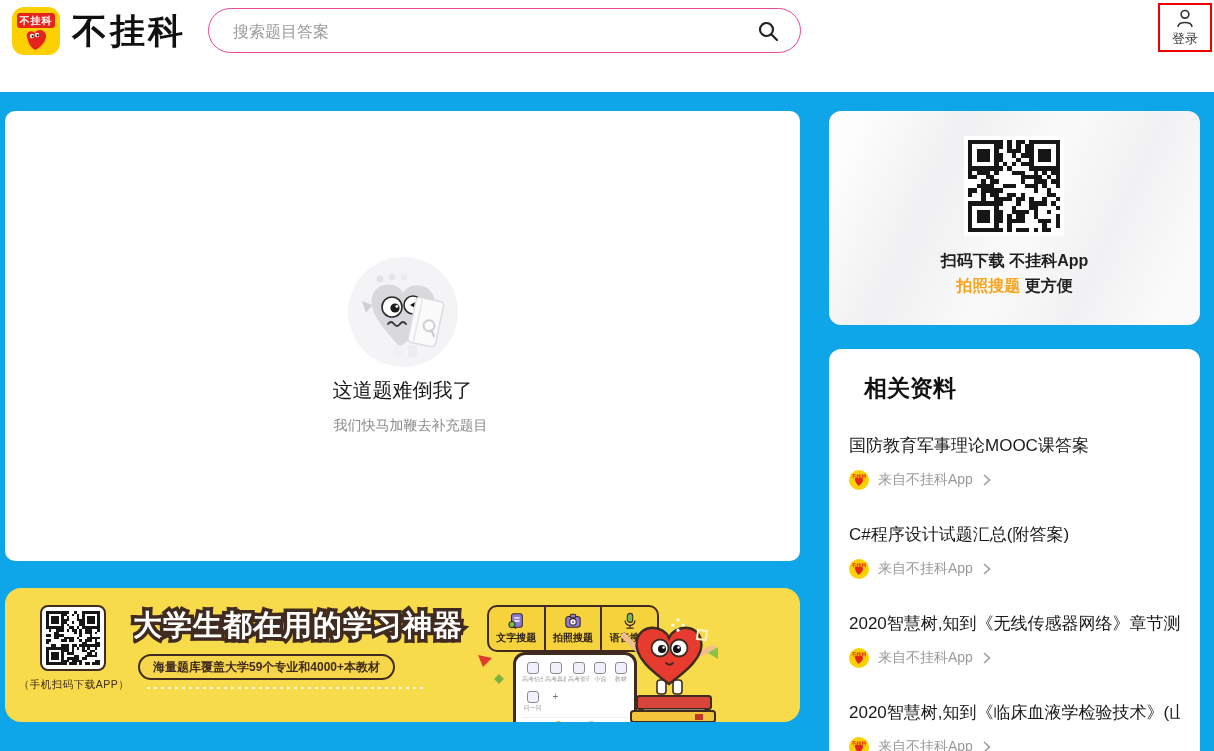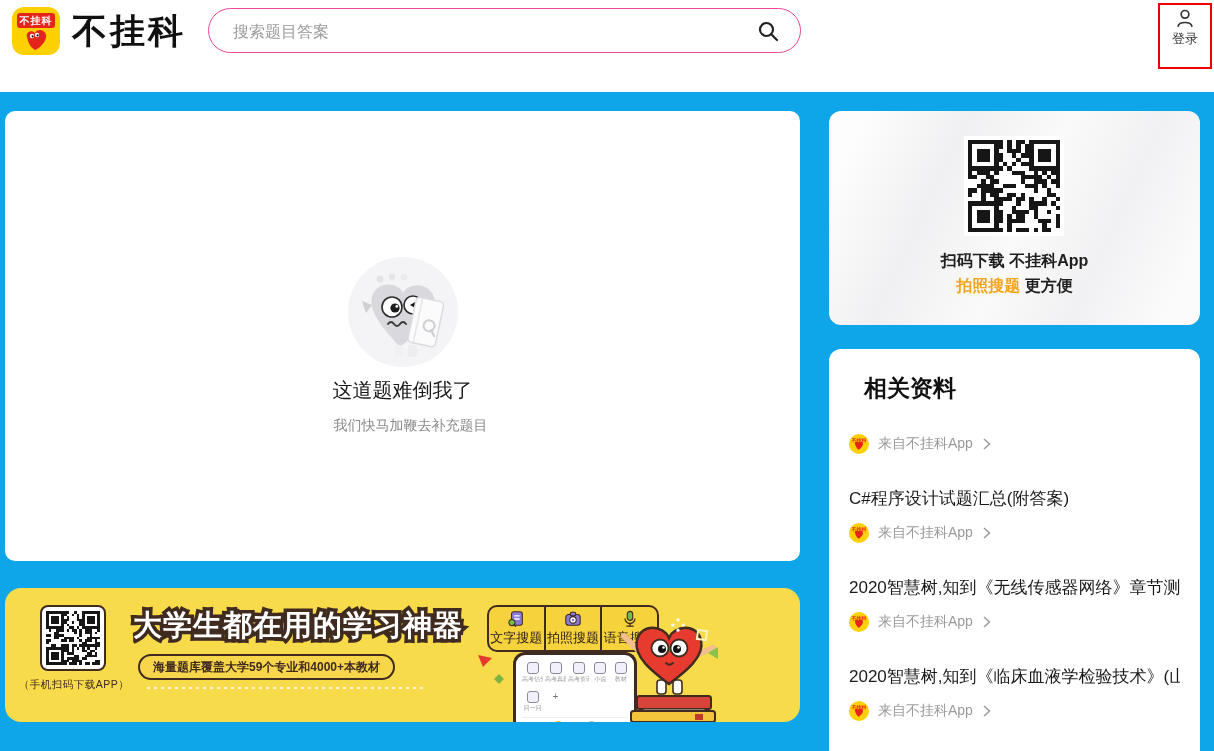--- a/index.html
+++ b/index.html
@@ -12,21 +12,21 @@
   .logo-badge{position:absolute;left:5px;top:6px;width:38px;height:15px;background:#E5251B;border-radius:3px;
               color:#fff;font-size:10px;font-weight:700;text-align:center;line-height:15px;letter-spacing:1px;}
   .logo-heart{position:absolute;left:12px;top:22px;}
   .logo-text{margin-left:12px;font-size:35px;font-weight:900;color:#111;letter-spacing:3px;}
   .searchbar{position:absolute;left:208px;top:8px;width:593px;height:45px;border:1px solid #ec4899;
              border-radius:24px;background:#fff;box-sizing:border-box;}
   .searchbar input{position:absolute;left:22px;top:1px;width:520px;height:41px;border:0;outline:0;
                    font-size:16px;background:transparent;font-family:inherit;color:#333;}
   .searchbar input::placeholder{color:#9b9b9b;}
   .search-icon{position:absolute;right:20px;top:10px;width:24px;height:24px;cursor:pointer;}
-  .login-box{position:absolute;left:1158px;top:3px;width:54px;height:66px;border:2px solid #EE0000;
+  .login-box{position:absolute;left:1158px;top:3px;width:54px;height:49px;border:2px solid #EE0000;
              box-sizing:border-box;display:flex;flex-direction:column;align-items:center;
              justify-content:flex-start;cursor:pointer;background:#fff;}
   .login-box svg{margin-top:2px;}
   .login-label{font-size:13px;color:#333;margin-top:1px;}
   
   .main-card{position:absolute;left:5px;top:111px;width:795px;height:450px;background:#fff;border-radius:10px;}
   .empty-circle{position:absolute;left:343px;top:146px;width:110px;height:110px;border-radius:50%;background:#f4f4f6;}
   .empty-title{position:absolute;left:0;top:266px;width:795px;text-align:center;font-size:20px;
                font-weight:400;color:#1a1a1a;margin:0;}
   .empty-sub{position:absolute;left:0;top:298px;width:795px;text-align:center;font-size:14px;color:#8a8a8a;margin:8px;}
@@ -44,21 +44,21 @@
   .bpill{position:absolute;left:133px;top:66px;height:22px;line-height:22px;padding:0 13px;
          border:2px solid #3F2B1F;border-radius:13px;background:#F8D64B;font-size:12px;font-weight:700;
          color:#3F2B1F;white-space:nowrap;}
   .bdots{position:absolute;left:140px;top:98px;width:280px;height:4px;
          background-image:radial-gradient(circle 1.5px, rgba(255,255,255,.8) 1.4px, transparent 1.5px);
          background-size:7px 4px;}
   .feature-box{position:absolute;left:482px;top:17px;width:172px;height:47px;border:2px solid #3F2B1F;
                border-radius:10px;background:#F6D23C;display:flex;box-sizing:border-box;}
   .feature-item{flex:1;display:flex;flex-direction:column;align-items:center;justify-content:center;gap:1px;}
   .feature-item + .feature-item{border-left:2px solid #3F2B1F;}
-  .feature-label{font-size:13px;font-weight:400;color:#2b2019;white-space:nowrap;}
+  .feature-label{font-size:10px;font-weight:700;color:#2b2019;white-space:nowrap;}
   .phone{position:absolute;left:508px;top:64px;width:124px;height:70px;background:#fff;border:3px solid #3F2B1F;
          border-bottom:0;border-radius:12px 12px 0 0;box-sizing:border-box;overflow:hidden;}
   .phone-row{display:flex;padding:7px 4px 0 6px;gap:2px;}
   .phone-app{width:21px;display:flex;flex-direction:column;align-items:center;gap:1px;}
   .phone-app .pic{width:10px;height:10px;border:1px solid #8a8a96;border-radius:3px;background:#f2f1fb;}
   .phone-app .plbl{font-size:6px;color:#999;white-space:nowrap;overflow:hidden;max-width:21px;}
   .phone-plus{width:21px;text-align:center;font-size:10px;color:#777;line-height:12px;}
   .phone-divider{margin:4px 6px 0 6px;border-top:1px solid #eee;}
   .phone-nav{display:flex;justify-content:center;gap:24px;margin-top:3px;}
   .nav-dot-a{width:9px;height:9px;border-radius:50%;background:radial-gradient(circle at 50% 70%,#E63B2E 55%,#F8B500 56%);}
@@ -1160,20 +1160,21 @@
         </div>
     </div>
     <div class="sline1">扫码下载 不挂科App</div>
     <div class="sline2"><span class="hl">拍照搜题</span><span> 更方便</span></div>
   </aside>
 
   <aside class="related-card">
     <h3 class="related-title">相关资料</h3>
 
     <div class="rel-item">
+      <p class="rel-item-title">国防教育军事理论MOOC课答案</p>
       <div class="rel-meta">
         <svg width="20" height="20" viewBox="0 0 20 20">
           <circle cx="10" cy="10" r="10" fill="#FDD101"></circle>
           <text x="10" y="7.5" font-size="5" font-weight="bold" fill="#E5251B" text-anchor="middle">不挂科</text>
           <path d="M6,10 C5,8 8,6.5 9.5,8.5 C10.5,6.5 14,7.5 14,10 C14,12.5 11,15 9.5,15.8 C8,14.5 6.5,12.5 6,10Z" fill="#E5251B"></path>
         </svg>
         <span class="src">来自不挂科App</span>
         <svg width="9" height="12" viewBox="0 0 9 12" fill="none" stroke="#9a9a9a" stroke-width="1.5">
             <polyline points="2,1 7.5,6 2,11"></polyline>
           </svg>

